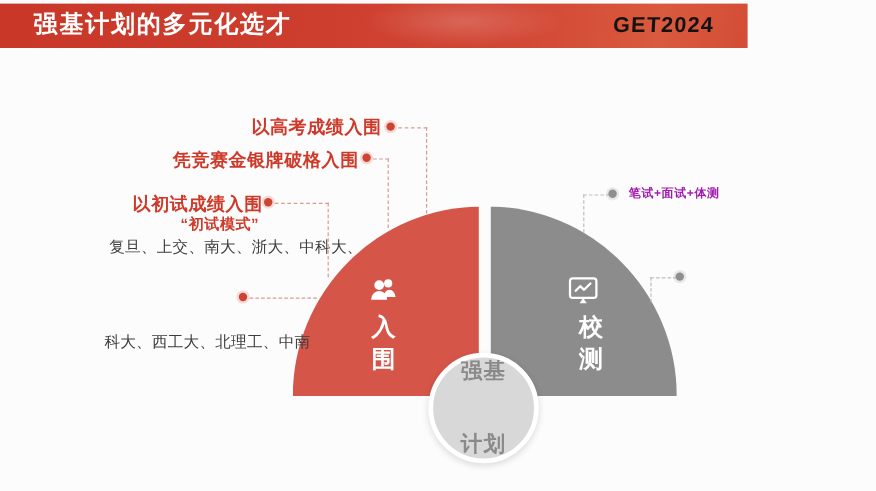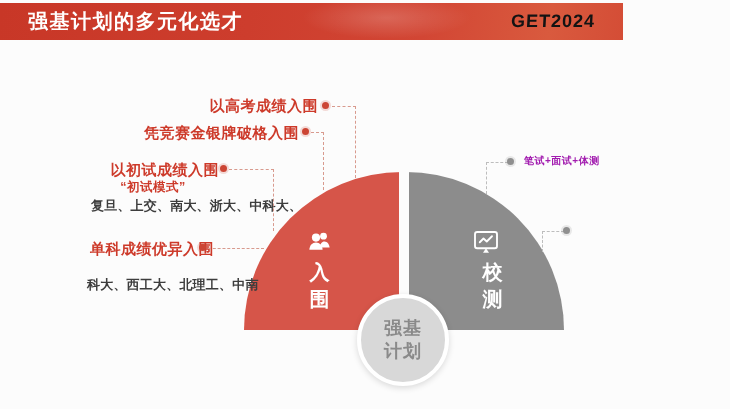--- a/index.html
+++ b/index.html
@@ -39,32 +39,32 @@
   .half-icon{position:absolute;}
   .half-label{
     position:absolute;color:#ffffff;font-size:20px;font-weight:bold;
     width:40px;text-align:center;letter-spacing:1px;
   }
 
   .center-circle{
     position:absolute;left:357px;top:294px;width:92px;height:92px;
     box-sizing:border-box;border:4px solid #ffffff;border-radius:50%;
     background:#d8d8d8;box-shadow:0 2px 6px rgba(0,0,0,.14);
-    display:flex;flex-direction:column;align-items:center;justify-content:center;
+    display:flex;flex-direction:column;align-items:center;justify-content:space-between;
     z-index:3;
   }
   .center-circle .line{
     color:#8a8a8a;font-size:18px;font-weight:bold;line-height:23px;letter-spacing:1px;
   }
 
   
   .ann{position:absolute;white-space:nowrap;}
   .red-label{color:#cd3a2a;font-size:15px;font-weight:bold;text-align:right;letter-spacing:.5px;}
-  .red-sub{color:#cd3a2a;font-size:12.5px;font-weight:bold;text-align:center;letter-spacing:.5px;}
-  .school-list{color:#3d3d3d;font-size:13px;line-height:18px;font-weight:700;letter-spacing:.2px;}
+  .red-sub{color:#cd3a2a;font-size:12.5px;font-weight:bold;text-align:right;letter-spacing:.5px;}
+  .school-list{color:#3d3d3d;font-size:13px;line-height:18px;font-weight:400;letter-spacing:.2px;}
   .gray-label{color:#a21caf;font-size:10px;font-weight:bold;letter-spacing:.5px;}
 
   
   .dot{position:absolute;width:7px;height:7px;border-radius:50%;z-index:2;}
   .dot.red{background:#cc4534;box-shadow:0 0 0 2px rgba(204,69,52,.18);}
   .dot.gray{background:#8f8f8f;box-shadow:0 0 0 2px rgba(143,143,143,.18);}
   .dash-h{position:absolute;height:0;border-top:1px dashed #d89a8e;}
   .dash-v{position:absolute;width:0;border-left:1px dashed #d89a8e;}
   .dash-h.gray,.dash-v.gray{border-color:#bdbdbd;}
 </style>
@@ -111,21 +111,20 @@
 
   <div class="ann red-label" style="left:170px;top:97px;width:148px;">以高考成绩入围</div>
   <div class="ann red-label" style="left:130px;top:124px;width:169px;">凭竞赛金银牌破格入围</div>
 
   <div class="ann red-label" style="left:90px;top:161px;width:129px;">以初试成绩入围</div>
   <div class="ann red-sub" style="left:90px;top:179px;width:126px;">“初试模式”</div>
   <div class="ann school-list" style="left:91px;top:197px;">
     <div>复旦、上交、南大、浙大、中科大、</div>
   </div>
 
-  <div class="ann red-label" style="left:90px;top:240px;width:112px;">单科成绩优异入围</div>
   <div class="ann school-list" style="left:87px;top:276px;">
     <div>科大、西工大、北理工、中南</div>
   </div>
 
   <div class="ann gray-label" style="left:524px;top:154px;">笔试+面试+体测</div>
 
   <div class="dot red" style="left:322px;top:102px;"></div>
   <div class="dash-h" style="left:332px;top:106px;width:24px;"></div>
   <div class="dash-v" style="left:355px;top:106px;height:72px;"></div>
 

